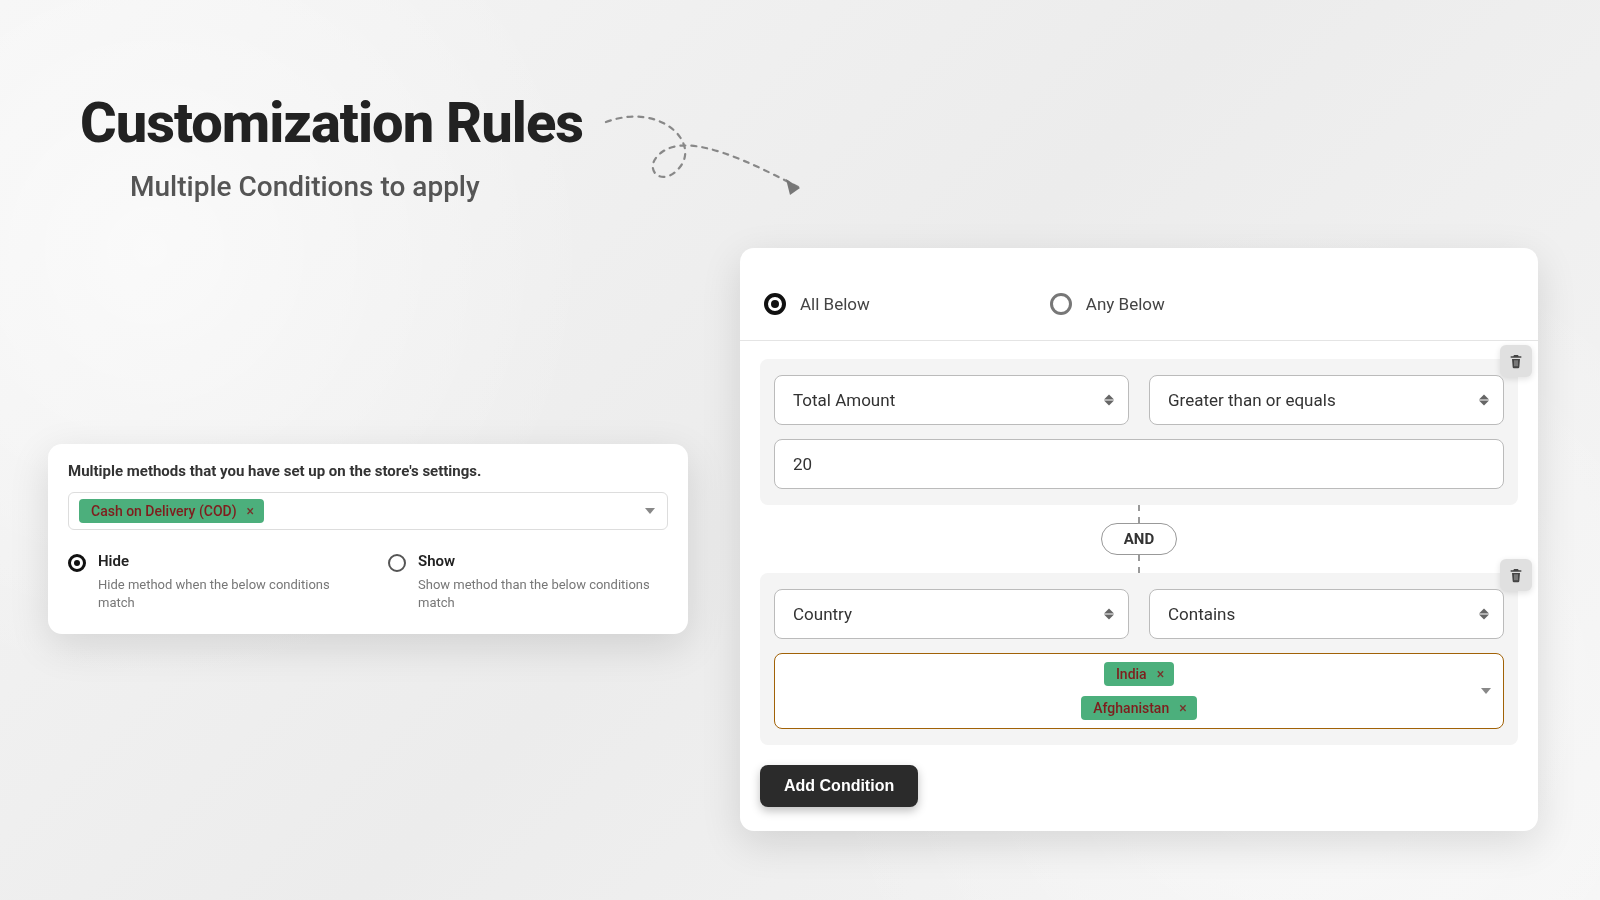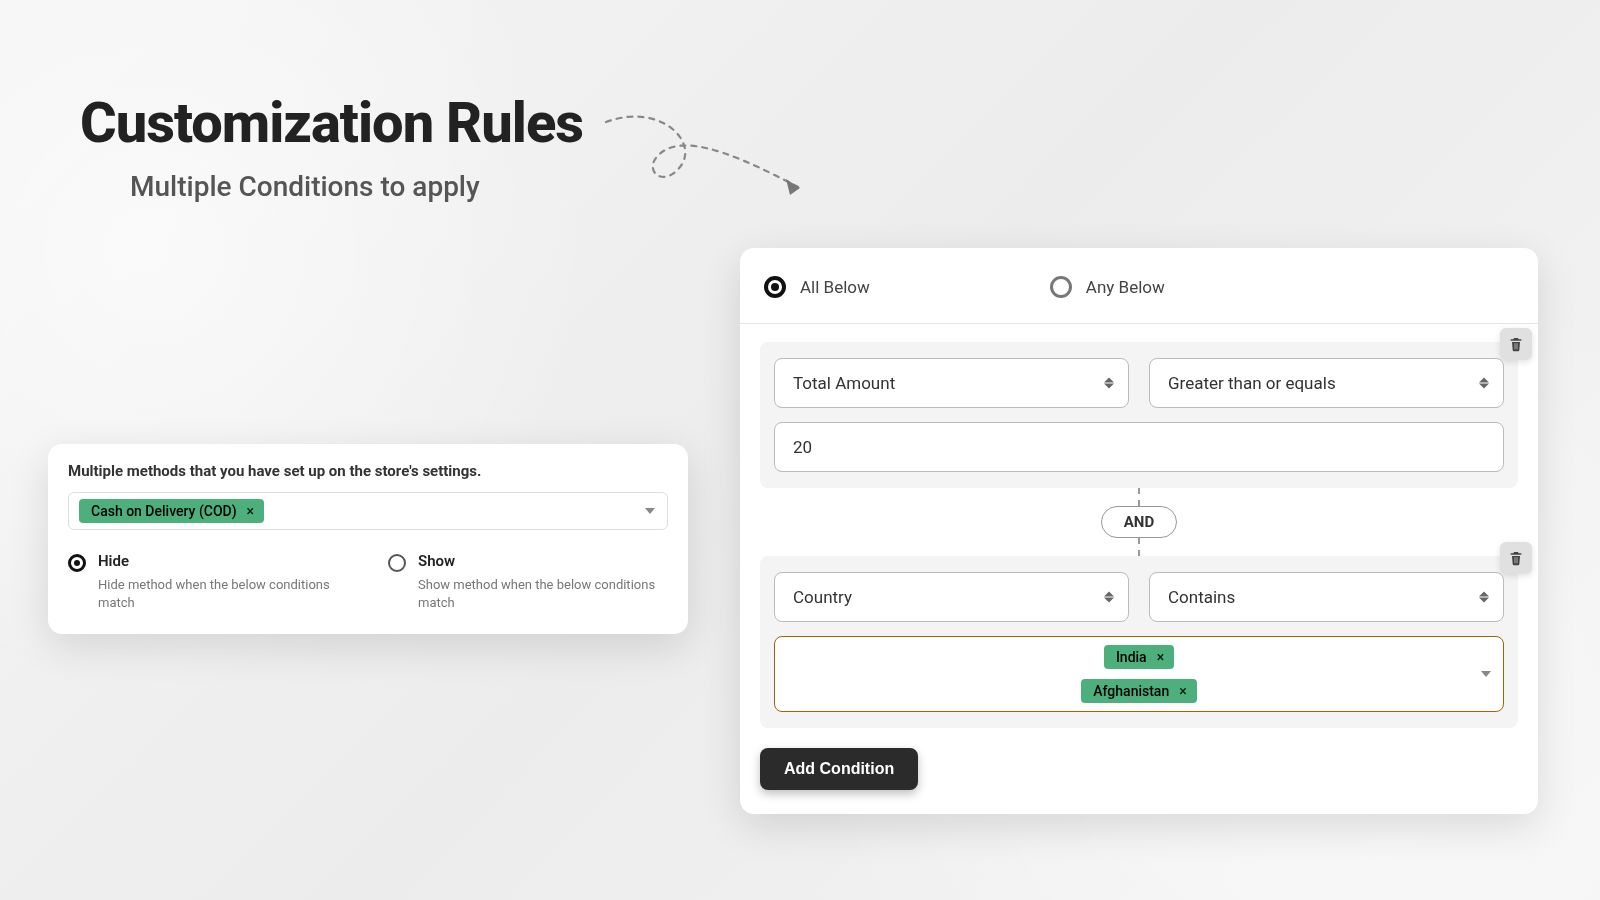--- a/index.html
+++ b/index.html
@@ -83,21 +83,21 @@
   border: 1px solid #ddd;
   border-radius: 6px;
   padding: 6px 10px;
   display: flex;
   align-items: center;
   gap: 6px;
   position: relative;
 }
 .tag {
   background: #4caf7c;
-  color: #000000;
+  color: #7f1d1d;
   font-size: 14px;
   font-weight: 500;
   padding: 4px 8px 4px 12px;
   border-radius: 4px;
   display: inline-flex;
   align-items: center;
   gap: 8px;
 }
 .tag .tag-x {
   font-size: 14px;
@@ -155,21 +155,21 @@
   font-size: 13px;
   color: #777;
   margin-top: 6px;
   line-height: 1.4;
 }
 .card-right {
   position: absolute;
   top: 248px;
   left: 740px;
   width: 798px;
-  padding: 24px 20px 24px;
+  padding: 41px 20px 24px;
 }
 .mode-row {
   display: flex;
   gap: 180px;
   padding: 4px 4px 24px;
   border-bottom: 1px solid transparent;
 }
 .mode-option {
   display: flex;
   gap: 14px;
@@ -341,21 +341,21 @@
       <div class="radio selected"></div>
       <div>
         <div class="lbl">Hide</div>
         <div class="desc">Hide method when the below conditions match</div>
       </div>
     </div>
     <div class="radio-option">
       <div class="radio"></div>
       <div>
         <div class="lbl">Show</div>
-        <div class="desc">Show method when the below conditions match</div>
+        <div class="desc">Show method than the below conditions match</div>
       </div>
     </div>
   </div>
 </div>
 
 <div class="card card-right">
   <div class="mode-row">
     <div class="mode-option">
       <div class="radio-big selected"></div>
       <div class="lbl">All Below</div>

